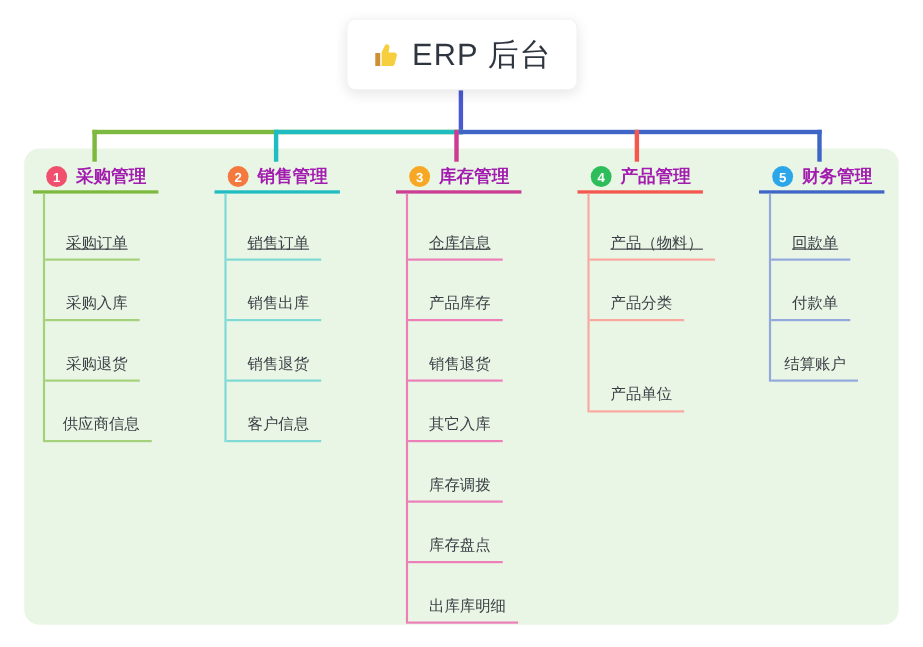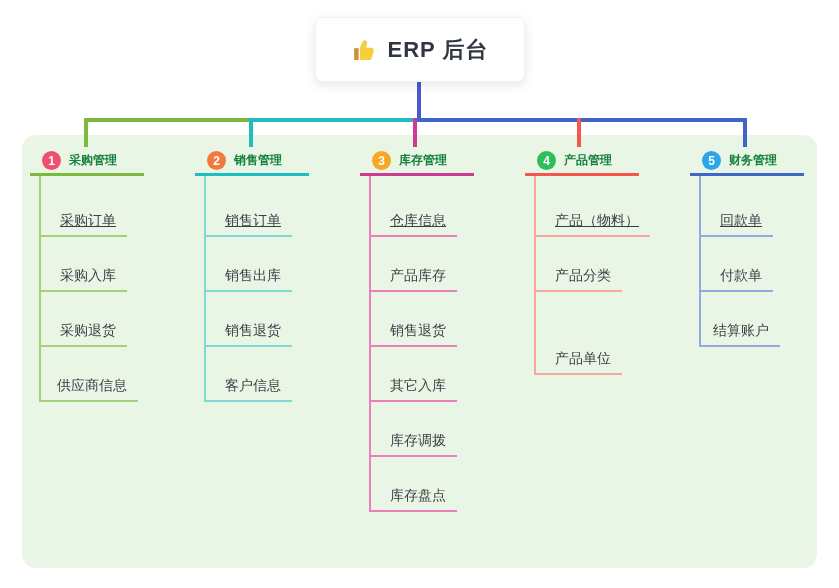--- a/index.html
+++ b/index.html
@@ -23,22 +23,22 @@
     border: 1px solid #f3f3f3;
     border-radius: 8px;
     box-shadow: 0 3px 12px rgba(0,0,0,0.10);
     display: flex;
     align-items: center;
     justify-content: center;
     gap: 10px;
     z-index: 5;
   }
   .root-label {
-    font-size: 22px;
-    font-weight: 700;
+    font-size: 28px;
+    font-weight: 400;
     color: #2f3640;
     letter-spacing: 1px;
   }
   .thumb-icon { display: inline-flex; }
 
   
   .panel {
     position: absolute;
     left: 22px; top: 135px;
     width: 795px; height: 433px;
@@ -82,23 +82,23 @@
     border-radius: 50%;
     color: #fff;
     font-size: 12px;
     font-weight: 700;
     display: inline-flex;
     align-items: center;
     justify-content: center;
     margin-right: 8px;
   }
   .branch-label {
-    font-size: 12px;
+    font-size: 16px;
     font-weight: 600;
-    color: #15803d;
+    color: #a21caf;
     font-family: Liberation Mono, monospace;
   }
 
   .branch-list {
     margin-left: 9px;
     border-left: 2px solid #ccc;
     width: fit-content;
   }
   .leaf {
     height: 55px;
@@ -171,20 +171,21 @@
       <span class="badge" style="background-color: rgb(247, 167, 35);">3</span>
       <span class="branch-label">库存管理</span>
     </div>
     <div class="branch-list" style="border-left-color: rgb(236, 127, 184);">
       <div class="leaf" style="border-bottom-color: rgb(236, 127, 184);">仓库信息</div>
       <div class="leaf" style="border-bottom-color: rgb(236, 127, 184);">产品库存</div>
       <div class="leaf" style="border-bottom-color: rgb(236, 127, 184);">销售退货</div>
       <div class="leaf" style="border-bottom-color: rgb(236, 127, 184);">其它入库</div>
       <div class="leaf" style="border-bottom-color: rgb(236, 127, 184);">库存调拨</div>
       <div class="leaf" style="border-bottom-color: rgb(236, 127, 184);">库存盘点</div>
+      <div class="leaf" style="border-bottom-color: rgb(236, 127, 184);">出库库明细</div>
     </div>
   </div>
 
   <div class="branch b4">
     <div class="branch-header" style="border-bottom-color: rgb(244, 87, 77);">
       <span class="badge" style="background-color: rgb(46, 189, 91);">4</span>
       <span class="branch-label">产品管理</span>
     </div>
     <div class="branch-list" style="border-left-color: rgb(249, 168, 160);">
       <div class="leaf" style="border-bottom-color: rgb(249, 168, 160);">产品（物料）</div>

